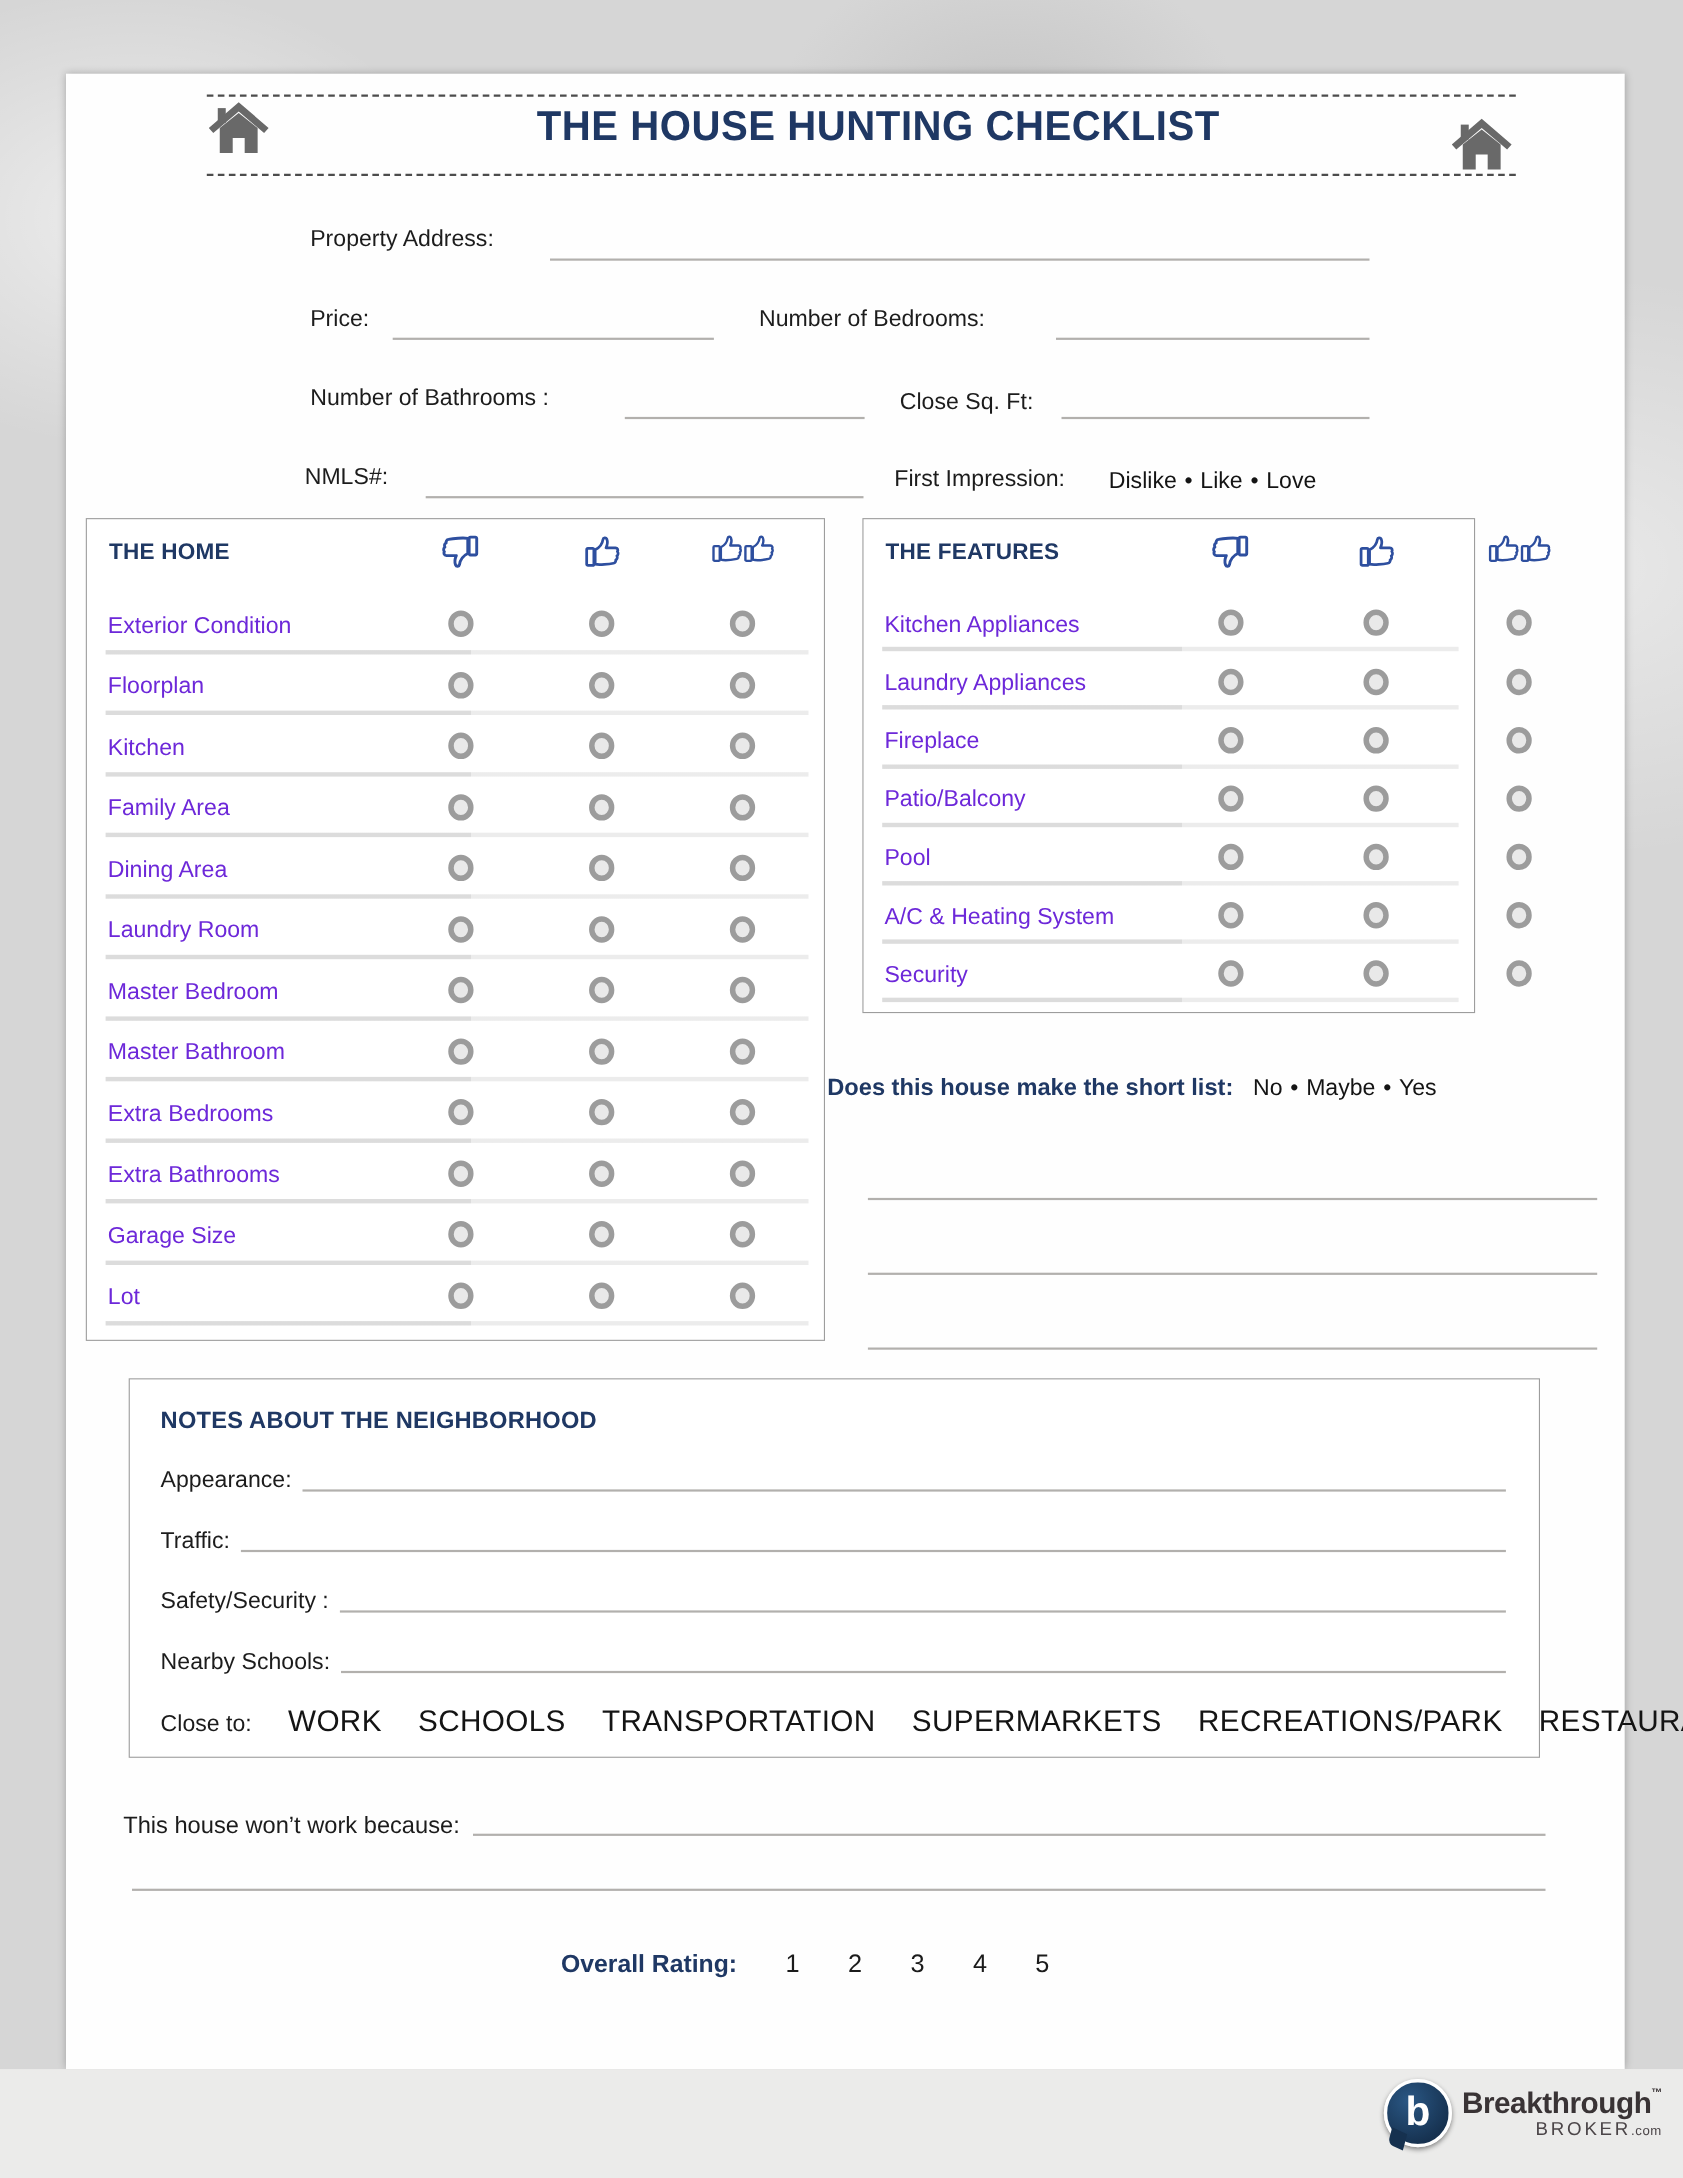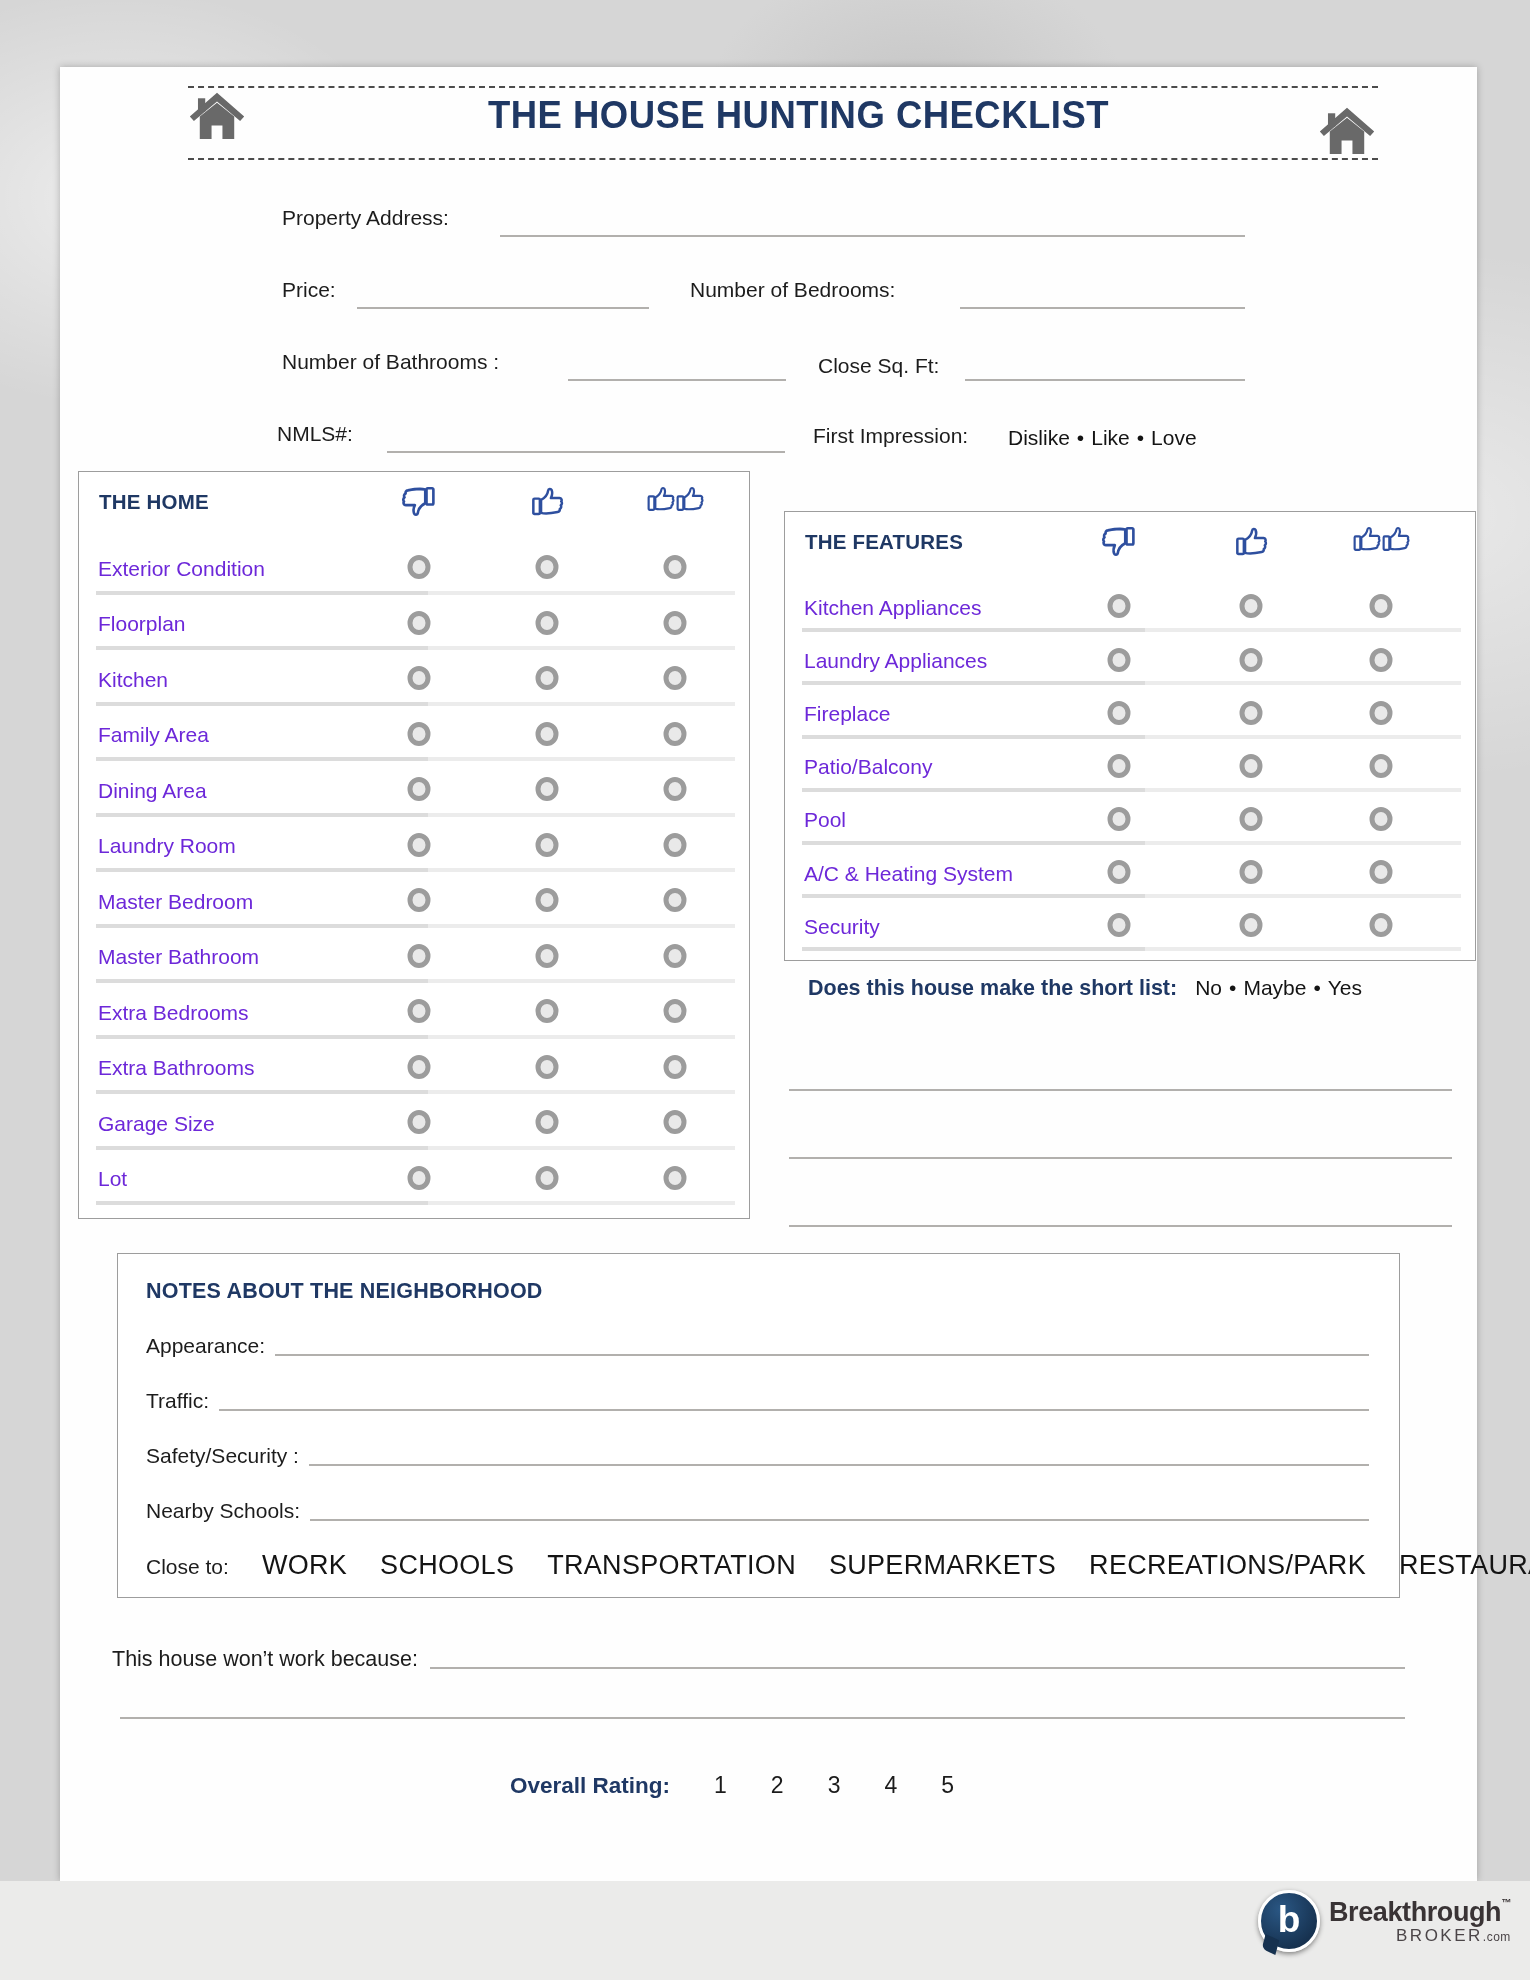--- a/index.html
+++ b/index.html
@@ -38,35 +38,35 @@
 
   
   .flabel { position:absolute; font-size:21px; color:#1c1c1c; white-space:nowrap; }
   .fline  { position:absolute; height:1.6px; background:#b2b0ad; }
   .foptions { position:absolute; font-size:21px; color:#141414; white-space:nowrap; }
   .bullet { color:#141414; padding:0 7px; }
 
   
   .rtable { position:absolute; border:1px solid #9d9d9d; background:#fff; }
   .home-table { left:18px; top:404px; width:672px; height:748px; }
-  .features-table { left:724px; top:404px; width:692px; height:450px;margin-top:40px; }
+  .features-table { left:724px; top:404px; width:557px; height:450px; }
   .rtable-title { position:absolute; left:20px; top:18px; font-size:20.5px; font-weight:bold; color:#1f3864; letter-spacing:.2px; }
   .icon-head { position:absolute; top:10px; transform:translateX(-50%); }
   .rows { position:absolute; left:0; right:0; top:72px; }
   .trow { position:relative; }
   .rlabel { position:absolute; left:19px; top:50%; transform:translateY(-62%); font-size:21px; color:#6d28d9; white-space:nowrap; }
   .underline { position:absolute; left:17px; right:14px; bottom:5px; height:4px;
                background:linear-gradient(to right,#dcdcdc 0 52%,#ececec 52% 100%); }
   .circle { position:absolute; top:42%; transform:translate(-50%,-50%);
             width:23px; height:24px; border-radius:50%;
             border:5.5px solid #9c9c9c; background:#e9e9e9; }
 
   
   .navy-label { color:#1f3864; font-weight:bold; font-size:21.5px; white-space:nowrap; }
-  .shortlist-row { position:absolute; left:748px; top:909px; width:672px; display:flex; align-items:baseline; gap:18px; }
+  .shortlist-row { position:absolute; left:692px; top:909px; width:672px; display:flex; align-items:baseline; gap:18px; }
   .opt { font-size:21px; color:#141414; }
   .addnotes-row { position:absolute; left:724px; top:957px; width:668px; display:flex; align-items:baseline; }
   .addnotes-row .flex-line { flex:1; height:1.6px; background:#b2b0ad; align-self:flex-end; margin:0 0 3px 14px; }
   .note-line { position:absolute; height:1.6px; background:#b2b0ad; left:729px; width:663px; }
 
   
   .hood { position:absolute; left:57px; top:1186px; width:1283px; height:345px; border:1px solid #9d9d9d; background:#fff; }
   .hood-title { position:absolute; left:28px; top:25px; font-size:21.5px; font-weight:bold; color:#1f3864; letter-spacing:.2px; }
   .hood-field { position:absolute; left:28px; right:30px; display:flex; align-items:baseline; }
   .hood-field .flex-line { flex:1; height:1.6px; background:#b2b0ad; align-self:flex-end; margin:0 0 2px 10px; }

